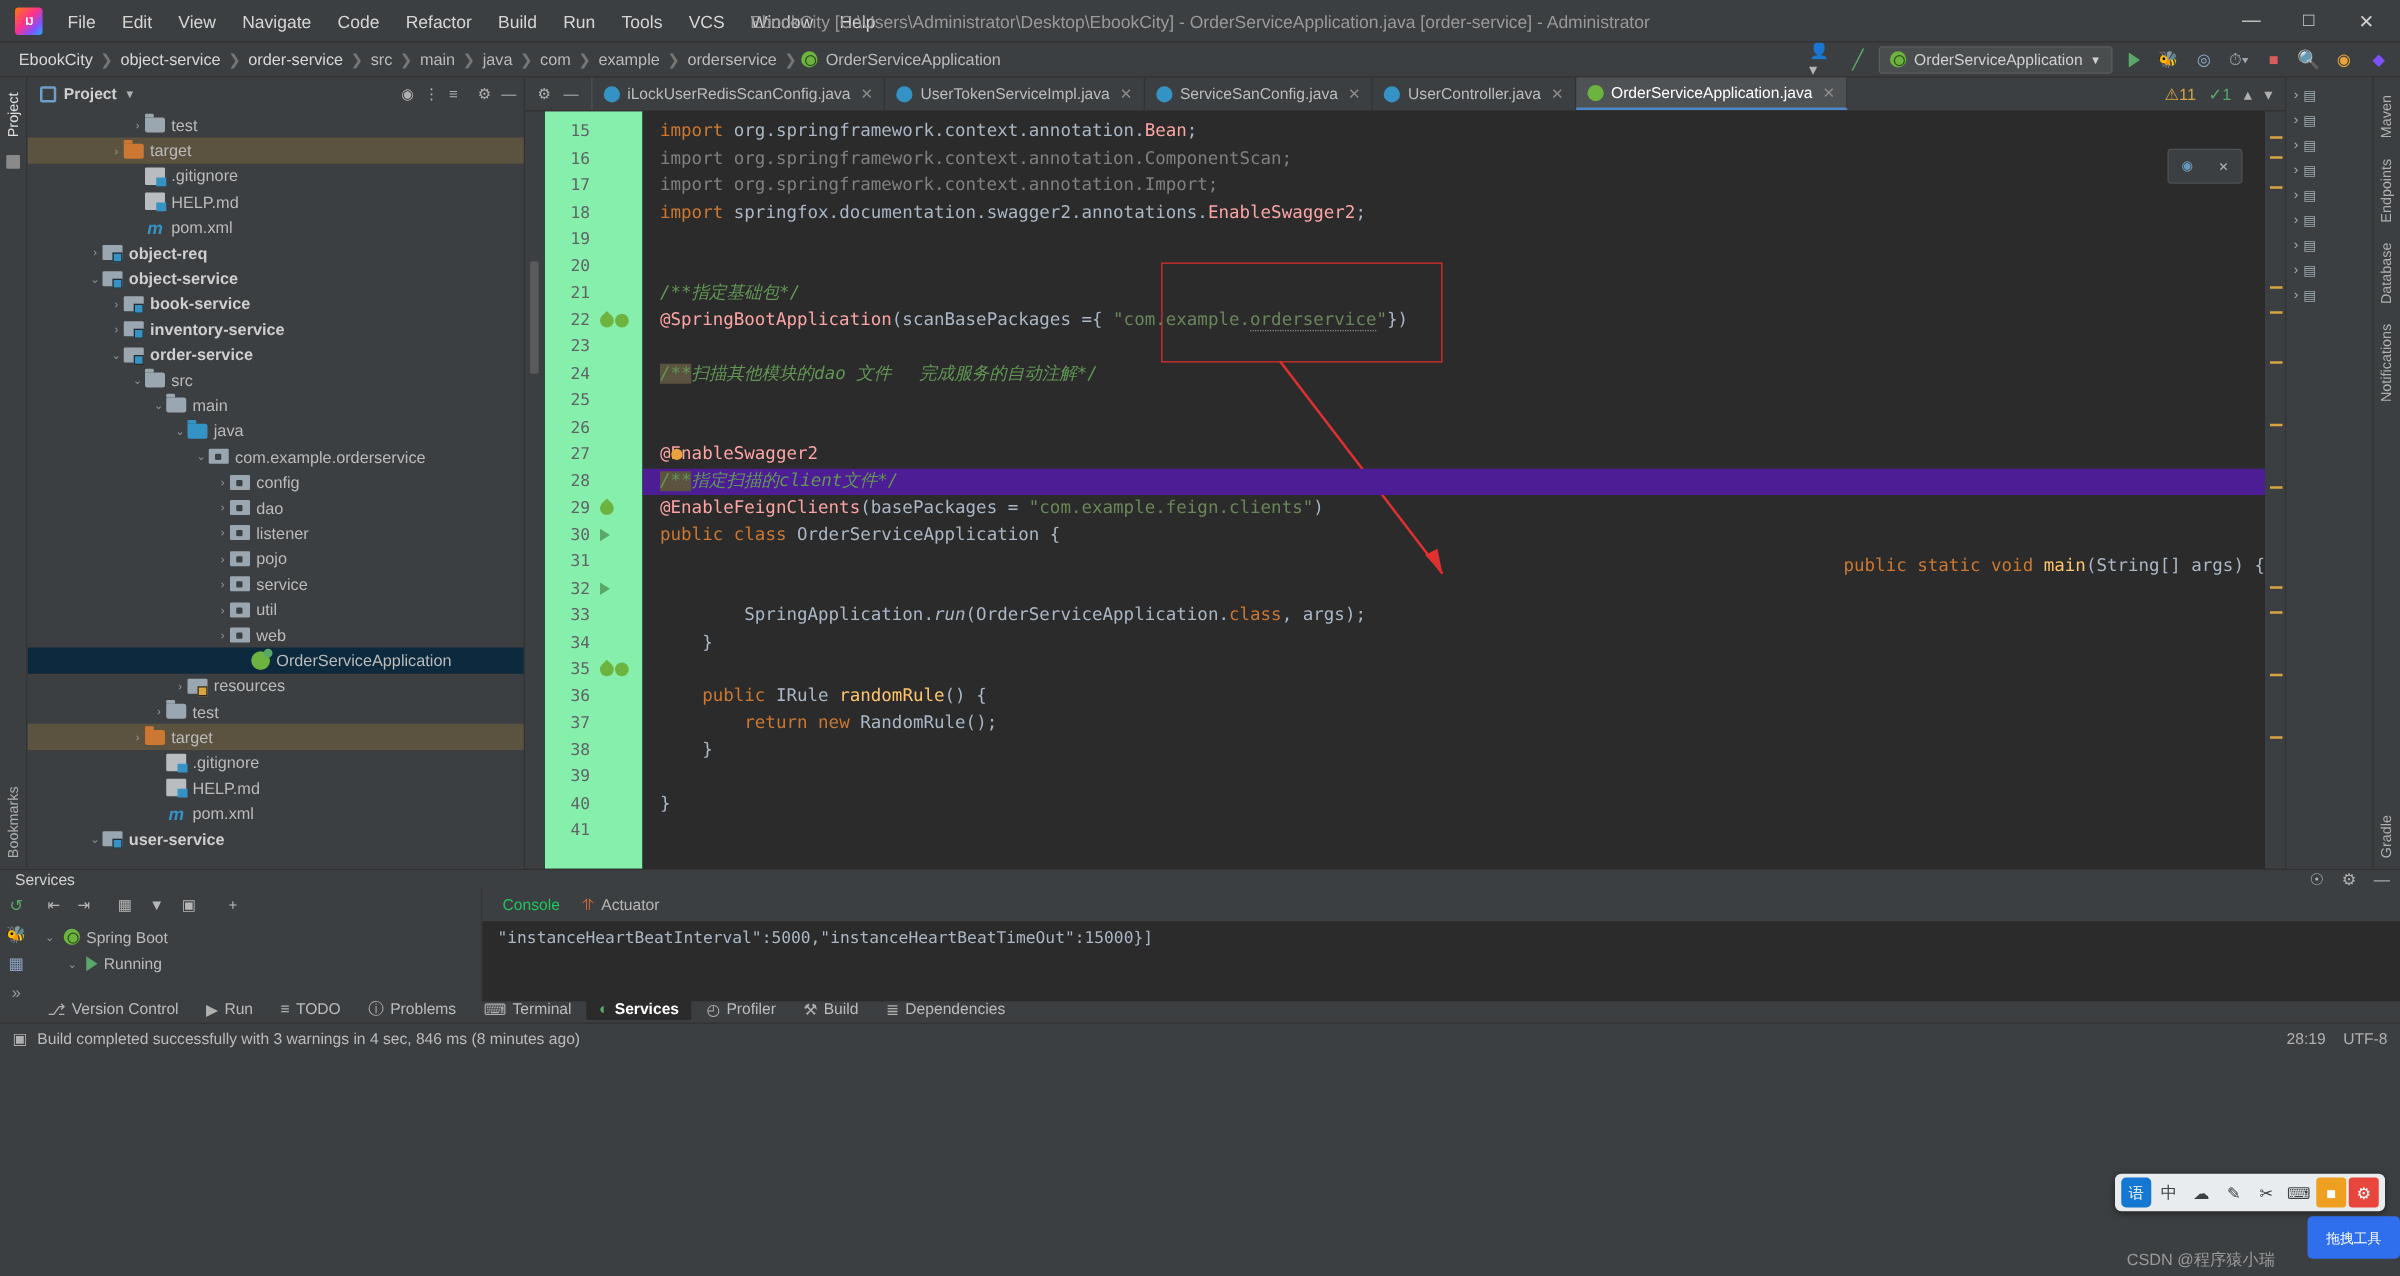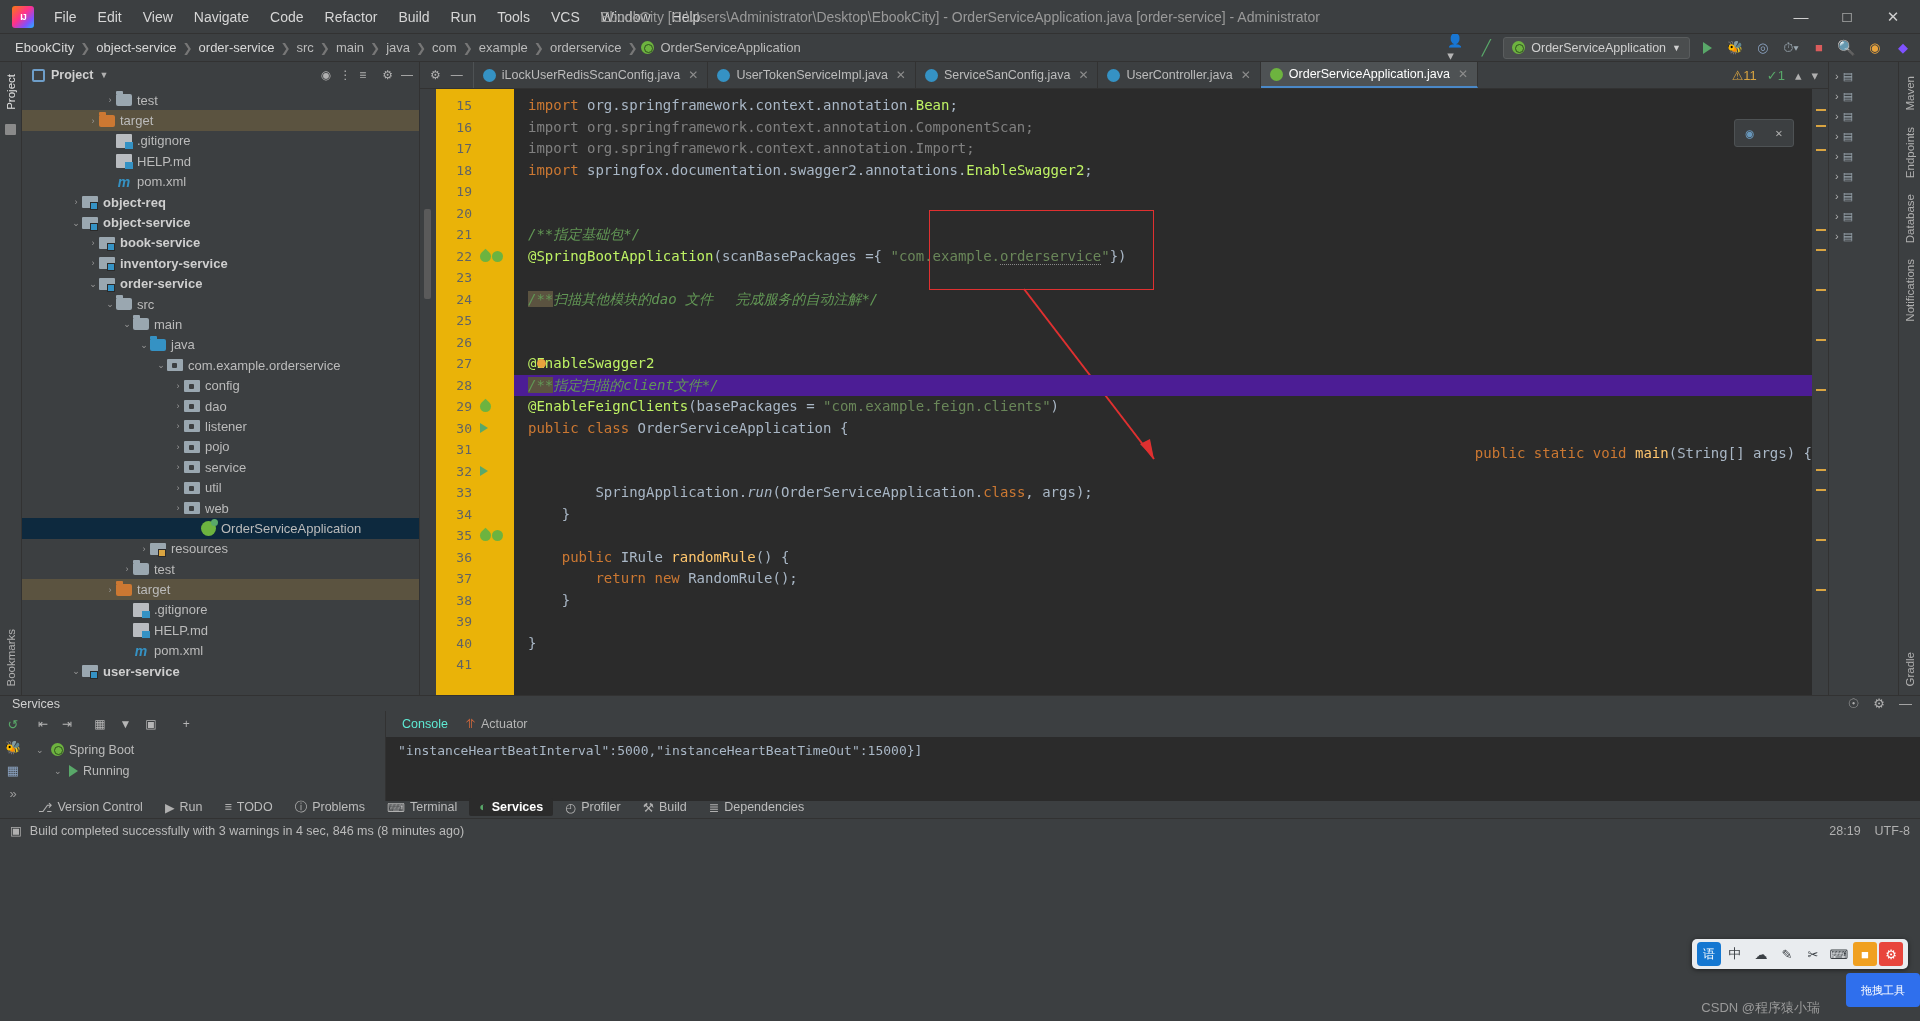--- a/index.html
+++ b/index.html
@@ -75,34 +75,34 @@
   .tab { display:flex; align-items:center; gap:6px; padding:0 9px; font-size:12.5px; color:#bcbcbc; border-right:1px solid #323232; cursor:default; }
   .tab.active { background:#4e5254; color:#ffffff; border-bottom:2px solid #4a88c7; }
   .tab .cdot { width:13px;height:13px;border-radius:50%;background:#3592c4;flex:none;}
   .tab.active .cdot { background:#6db33f; }
   .tab .x { color:#8d8d8d; font-size:12px; margin-left:2px; }
   .tabs-right { margin-left:auto; display:flex; align-items:center; gap:10px; padding:0 10px; color:#b0b0b0; font-size:13px; }
 
   .codewrap { flex:1; display:flex; position:relative; overflow:hidden; }
   .gutter-out { width:16px; background:#3c3f41; position:relative; }
   .gutter-out .thumb { position:absolute; left:4px; width:7px; background:#5a5a5a; border-radius:2px; }
-  .gutter { width:78px; background:#eab308; position:relative; flex:none; }
+  .gutter { width:78px; background:#86efac; position:relative; flex:none; }
   .gline { position:absolute; left:0; right:0; height:21.5px; display:flex; align-items:center; }
   .gnum { width:42px; text-align:right; padding-right:6px; color:#606366; font-size:13px; font-family:"DejaVu Sans Mono", monospace; }
   .gico { width:30px; display:flex; align-items:center; gap:1px; padding-left:2px; }
   .leaf { width:11px;height:11px;background:#6db33f;border-radius:50% 0 50% 50%; transform:rotate(-45deg); flex:none;}
   .leafchk { width:11px;height:11px;background:#6db33f;border-radius:50%; flex:none; }
   .grun { width:0;height:0;border-left:8px solid #59a869;border-top:5px solid transparent;border-bottom:5px solid transparent; }
   .bulb { width:9px;height:9px;border-radius:50%;background:#e8a33d; }
 
   .code { flex:1; position:relative; background:#2b2b2b; font-family:"DejaVu Sans Mono", monospace; font-size:14px; overflow:hidden; }
   .cline { position:absolute; left:0; right:0; height:21.5px; line-height:21.5px; white-space:pre; padding-left:14px; }
   .cline.cur { background:#4c1d95; }
   .kw { color:#cc7832; } .str { color:#6a8759; } .cmt { color:#629755; font-style:italic; }
-  .ann { color:#bef264;margin-top:32px; } .cls2 { color:#a9b7c6; }
+  .ann { color:#fca5a5;margin-top:32px; } .cls2 { color:#a9b7c6; }
   .fn { color:#ffc66d; } .pl { color:#a9b7c6; } .it { font-style:italic; }
   .cmt-hl { background:#5b5340; }
   .wavy { border-bottom:1px dotted #8a8a8a; }
 
   .redbox { position:absolute; border:1.6px solid #e03030; pointer-events:none; }
   .redlabel { position:absolute; color:#e81123; font-family:"Liberation Sans",sans-serif; font-size:15px; font-weight:600; }
   .inspect-pop { position:absolute; right:12px; top:12px; width:60px; height:28px; background:#3c3f41; border:1px solid #4e5254; border-radius:3px; display:flex; align-items:center; justify-content:space-around; }
 
   .rgutter { width:16px; background:#3c3f41; position:relative; flex:none; }
   .mark { position:absolute; right:2px; width:10px; height:2px; }
@@ -722,21 +722,21 @@
           </div>
           <div class="svc-row" style="padding-left: 28px;">
             <span style="color: rgb(154, 154, 154); font-size: 9px; width: 10px;">⌄</span>
             <span class="tri-run"></span>
             <span>Running</span>
           </div>
         </div>
     </div>
     <div class="svc-right">
       <div class="svc-tabs" id="svctabs">
-          <div style="display: flex; align-items: center; gap: 6px; color: #5eead4; justify-content: center;">
+          <div style="display: flex; align-items: center; gap: 6px; color: #22c55e; justify-content: center;">
             <span>Console</span>
           </div>
           <div style="display: flex; align-items: center; gap: 6px; color: rgb(182, 182, 182);">
             <span style="color: rgb(224, 108, 59);">⥣</span>
             <span>Actuator</span>
           </div>
         </div>
       <div class="console">"instanceHeartBeatInterval":5000,"instanceHeartBeatTimeOut":15000}]</div>
     </div>
   </div>

